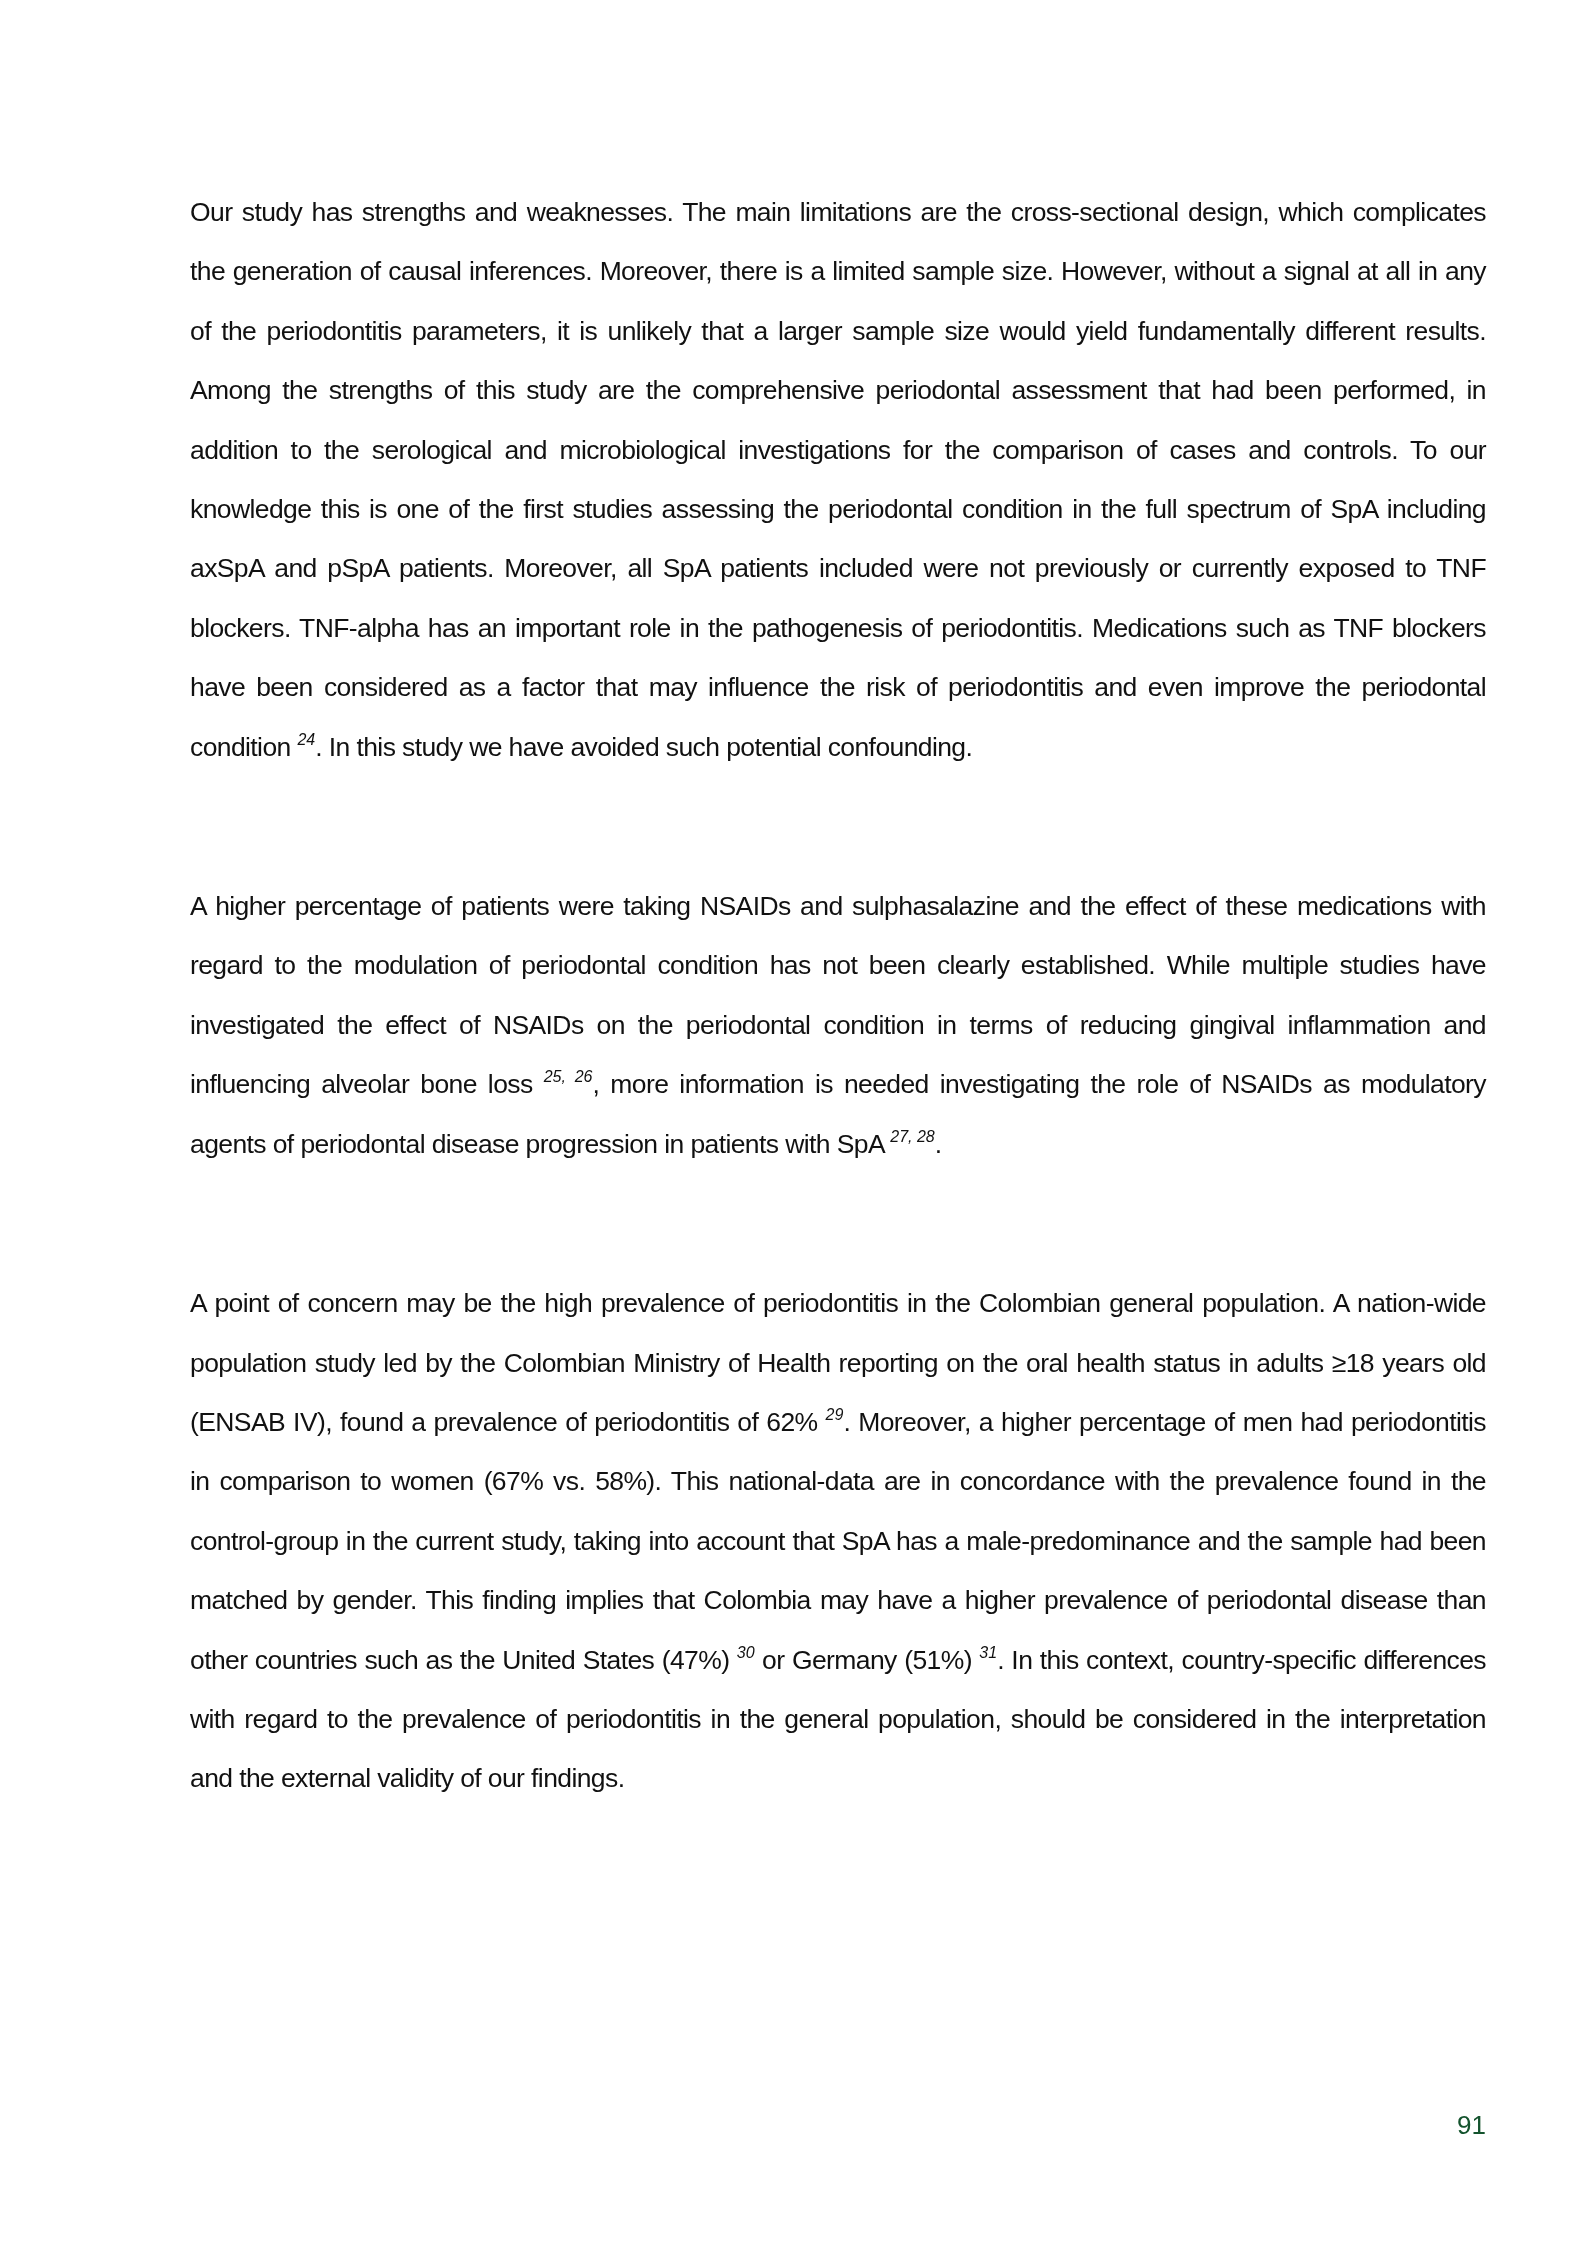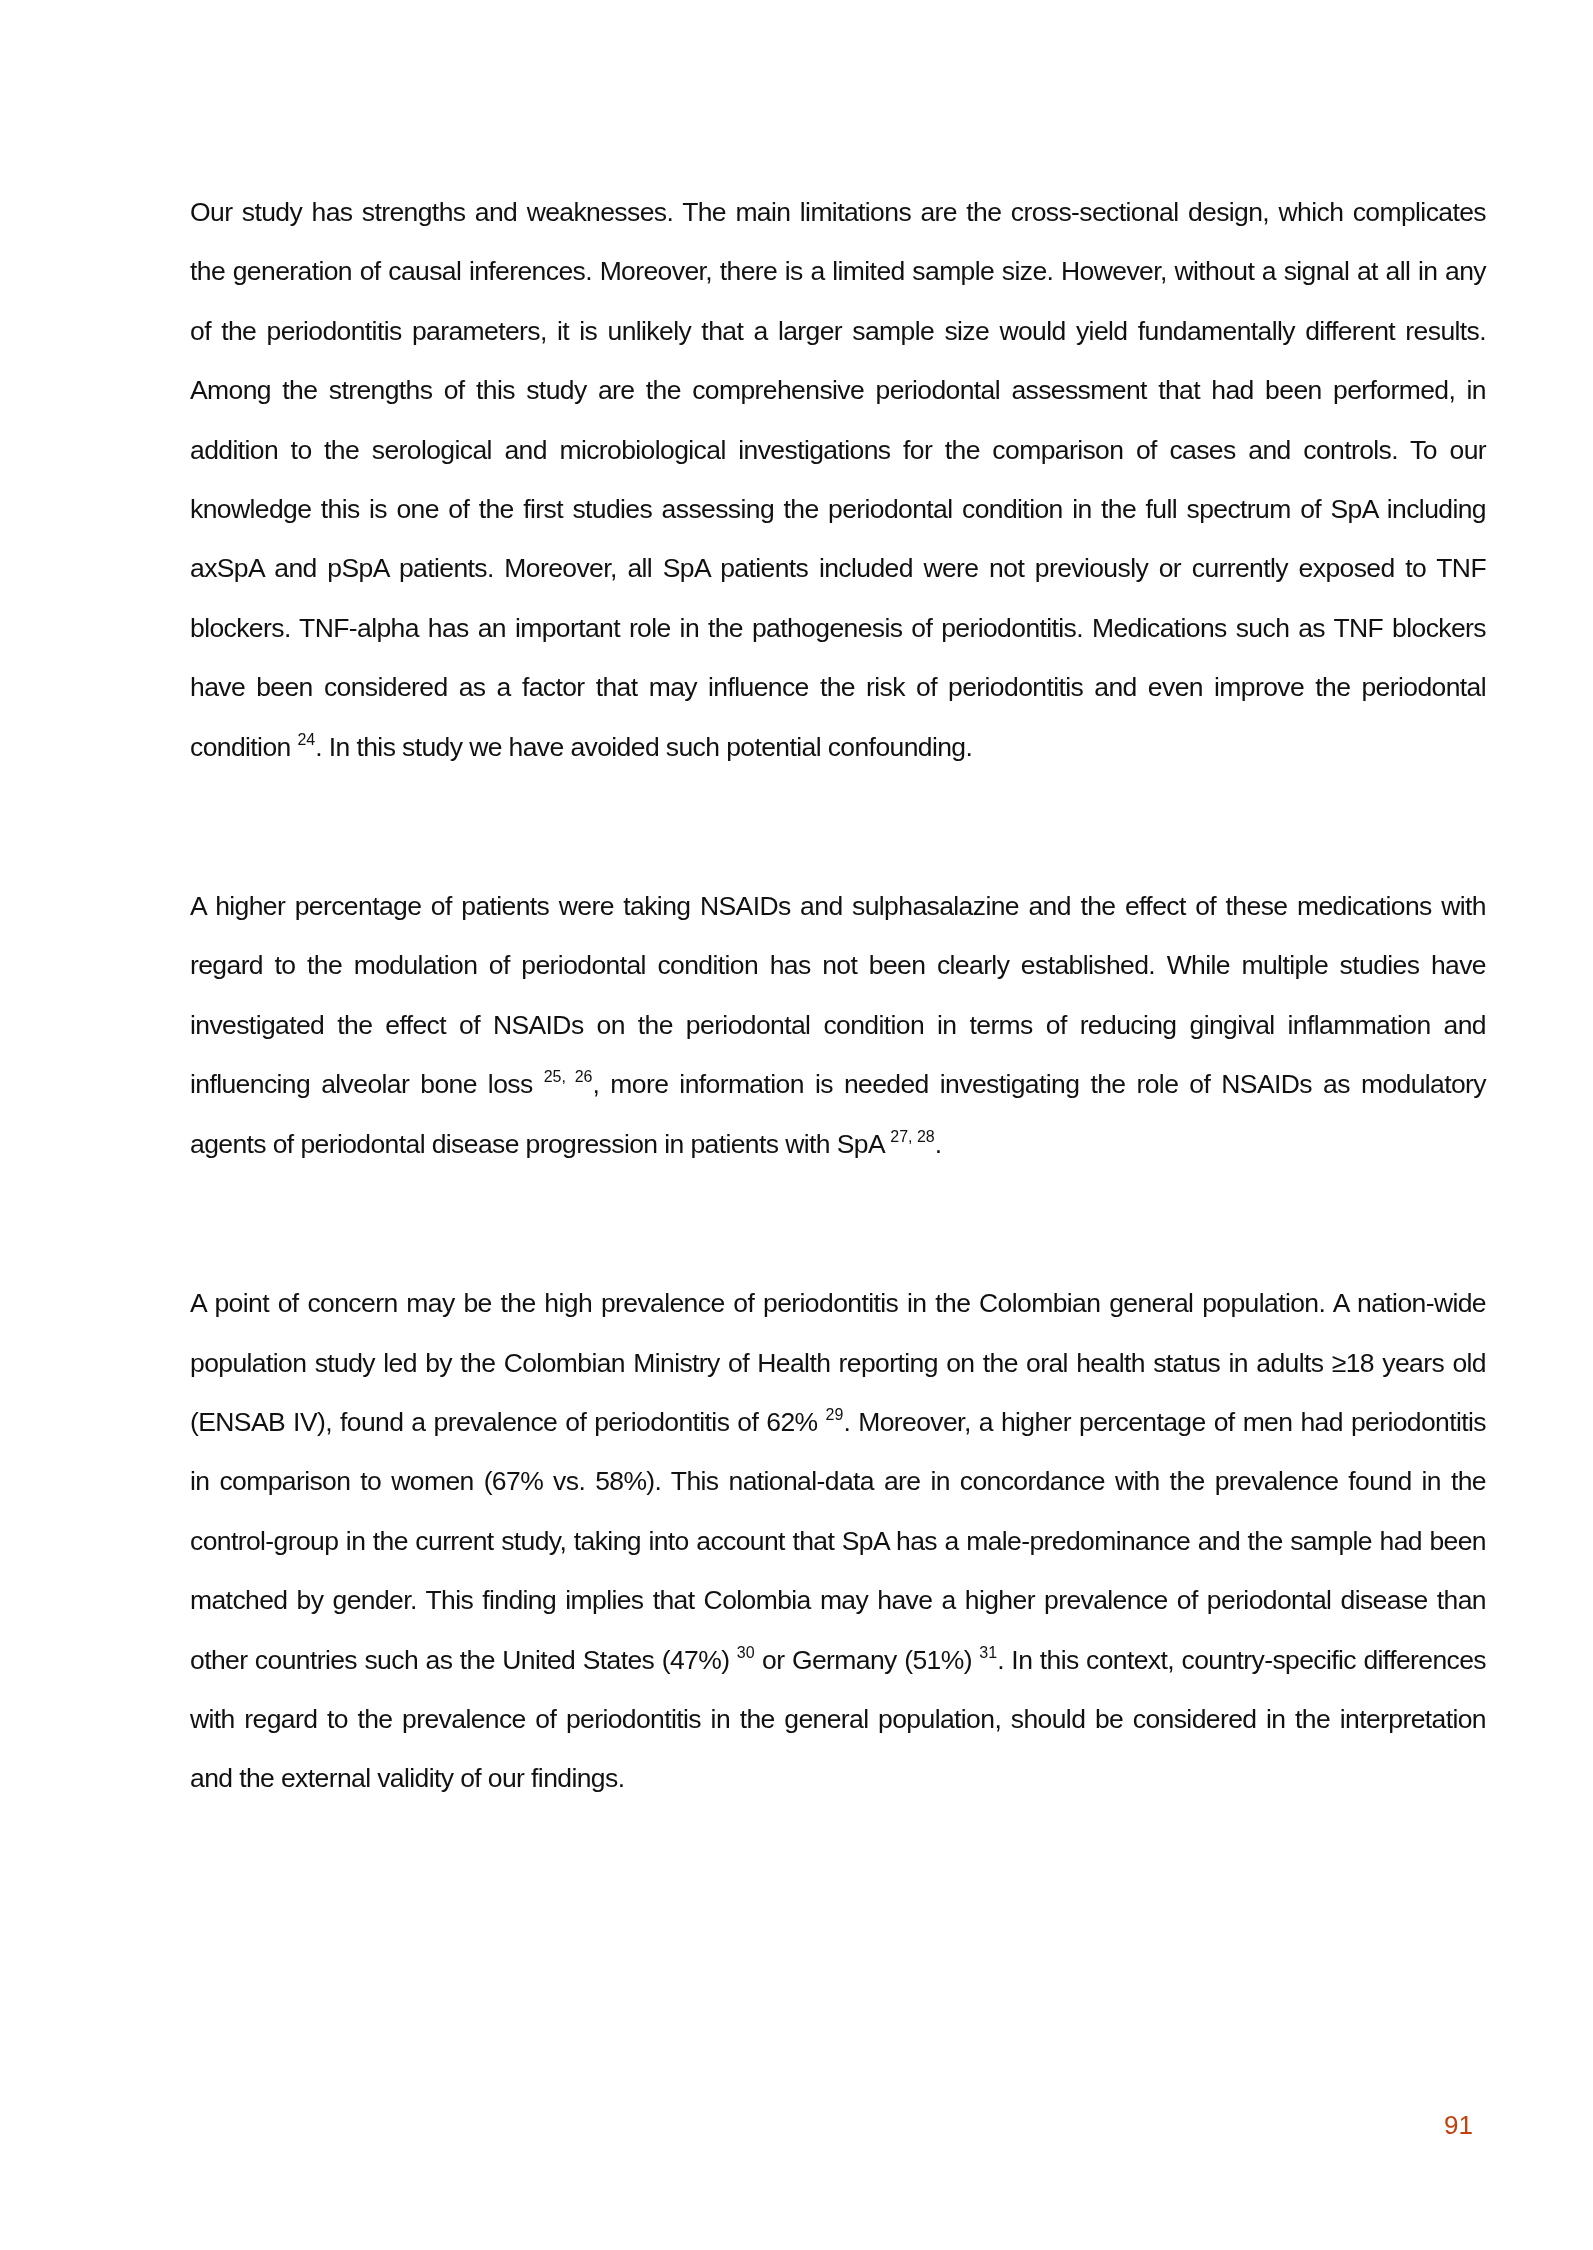--- a/index.html
+++ b/index.html
@@ -30,28 +30,30 @@
       word-spacing: 0px;
     }
     .para + .para {
       margin-top: 100px;
     }
     sup {
       font-size: 16px;
       line-height: 0;
       vertical-align: 11px;
       letter-spacing: 0;
+      font-style: italic;
     }
     .page-number {
       position: absolute;
       left: 1444px;
       top: 2110px;
       width: 42px;
+      text-align: right;
       font-size: 26px;
-      color: #c2410c;
+      color: #14532d;
     }
   </style>
 </head>
 <body>
 
 <div class="page-body">
   <p class="para">
     <span>Our study has strengths and weaknesses. The main limitations are the cross-sectional design, which complicates the generation of causal inferences. Moreover, there is a limited sample size. However, without a signal at all in any of the periodontitis parameters, it is unlikely that a larger sample size would yield fundamentally different results. Among the strengths of this study are the comprehensive periodontal assessment that had been performed, in addition to the serological and microbiological investigations for the comparison of cases and controls. To our knowledge this is one of the first studies assessing the periodontal condition in the full spectrum of SpA including axSpA and pSpA patients.  Moreover, all SpA patients included were not previously or currently exposed to TNF blockers. TNF-alpha has an important role in the pathogenesis of periodontitis. Medications such as TNF blockers have been considered as a factor that may influence the risk of periodontitis and even improve the periodontal condition </span><sup>24</sup><span>. In this study we have avoided such potential confounding.</span>
   </p>
   <p class="para">

